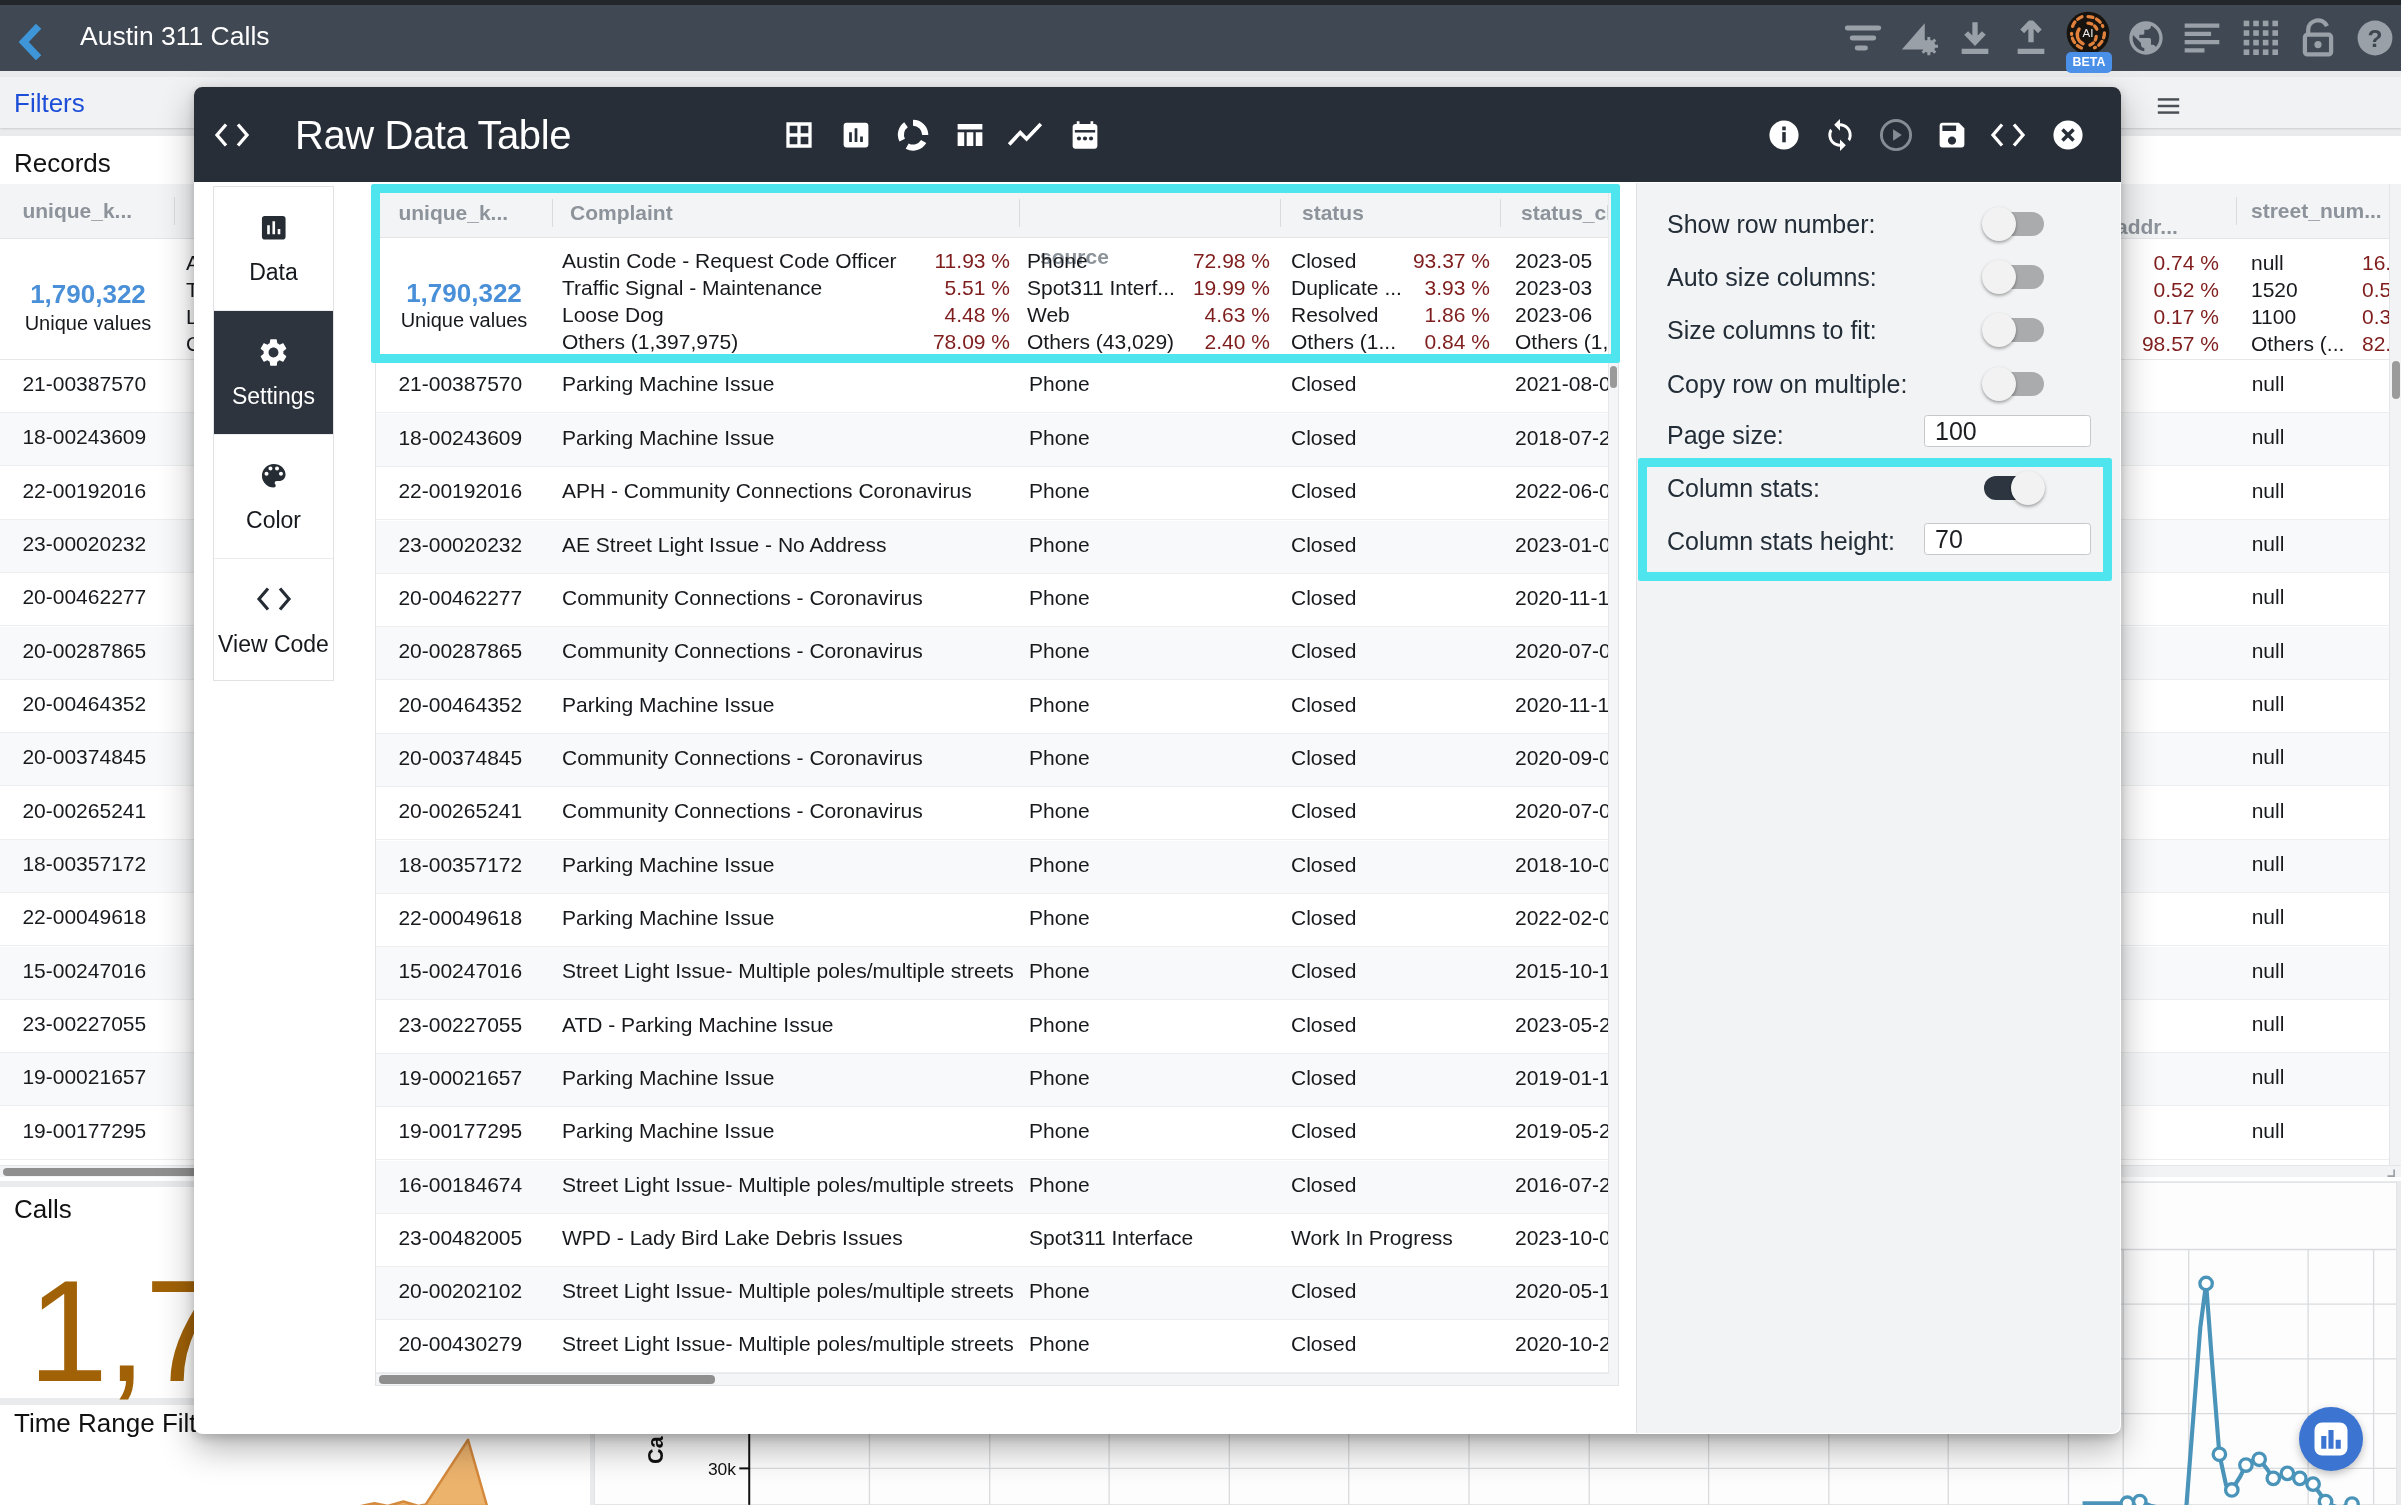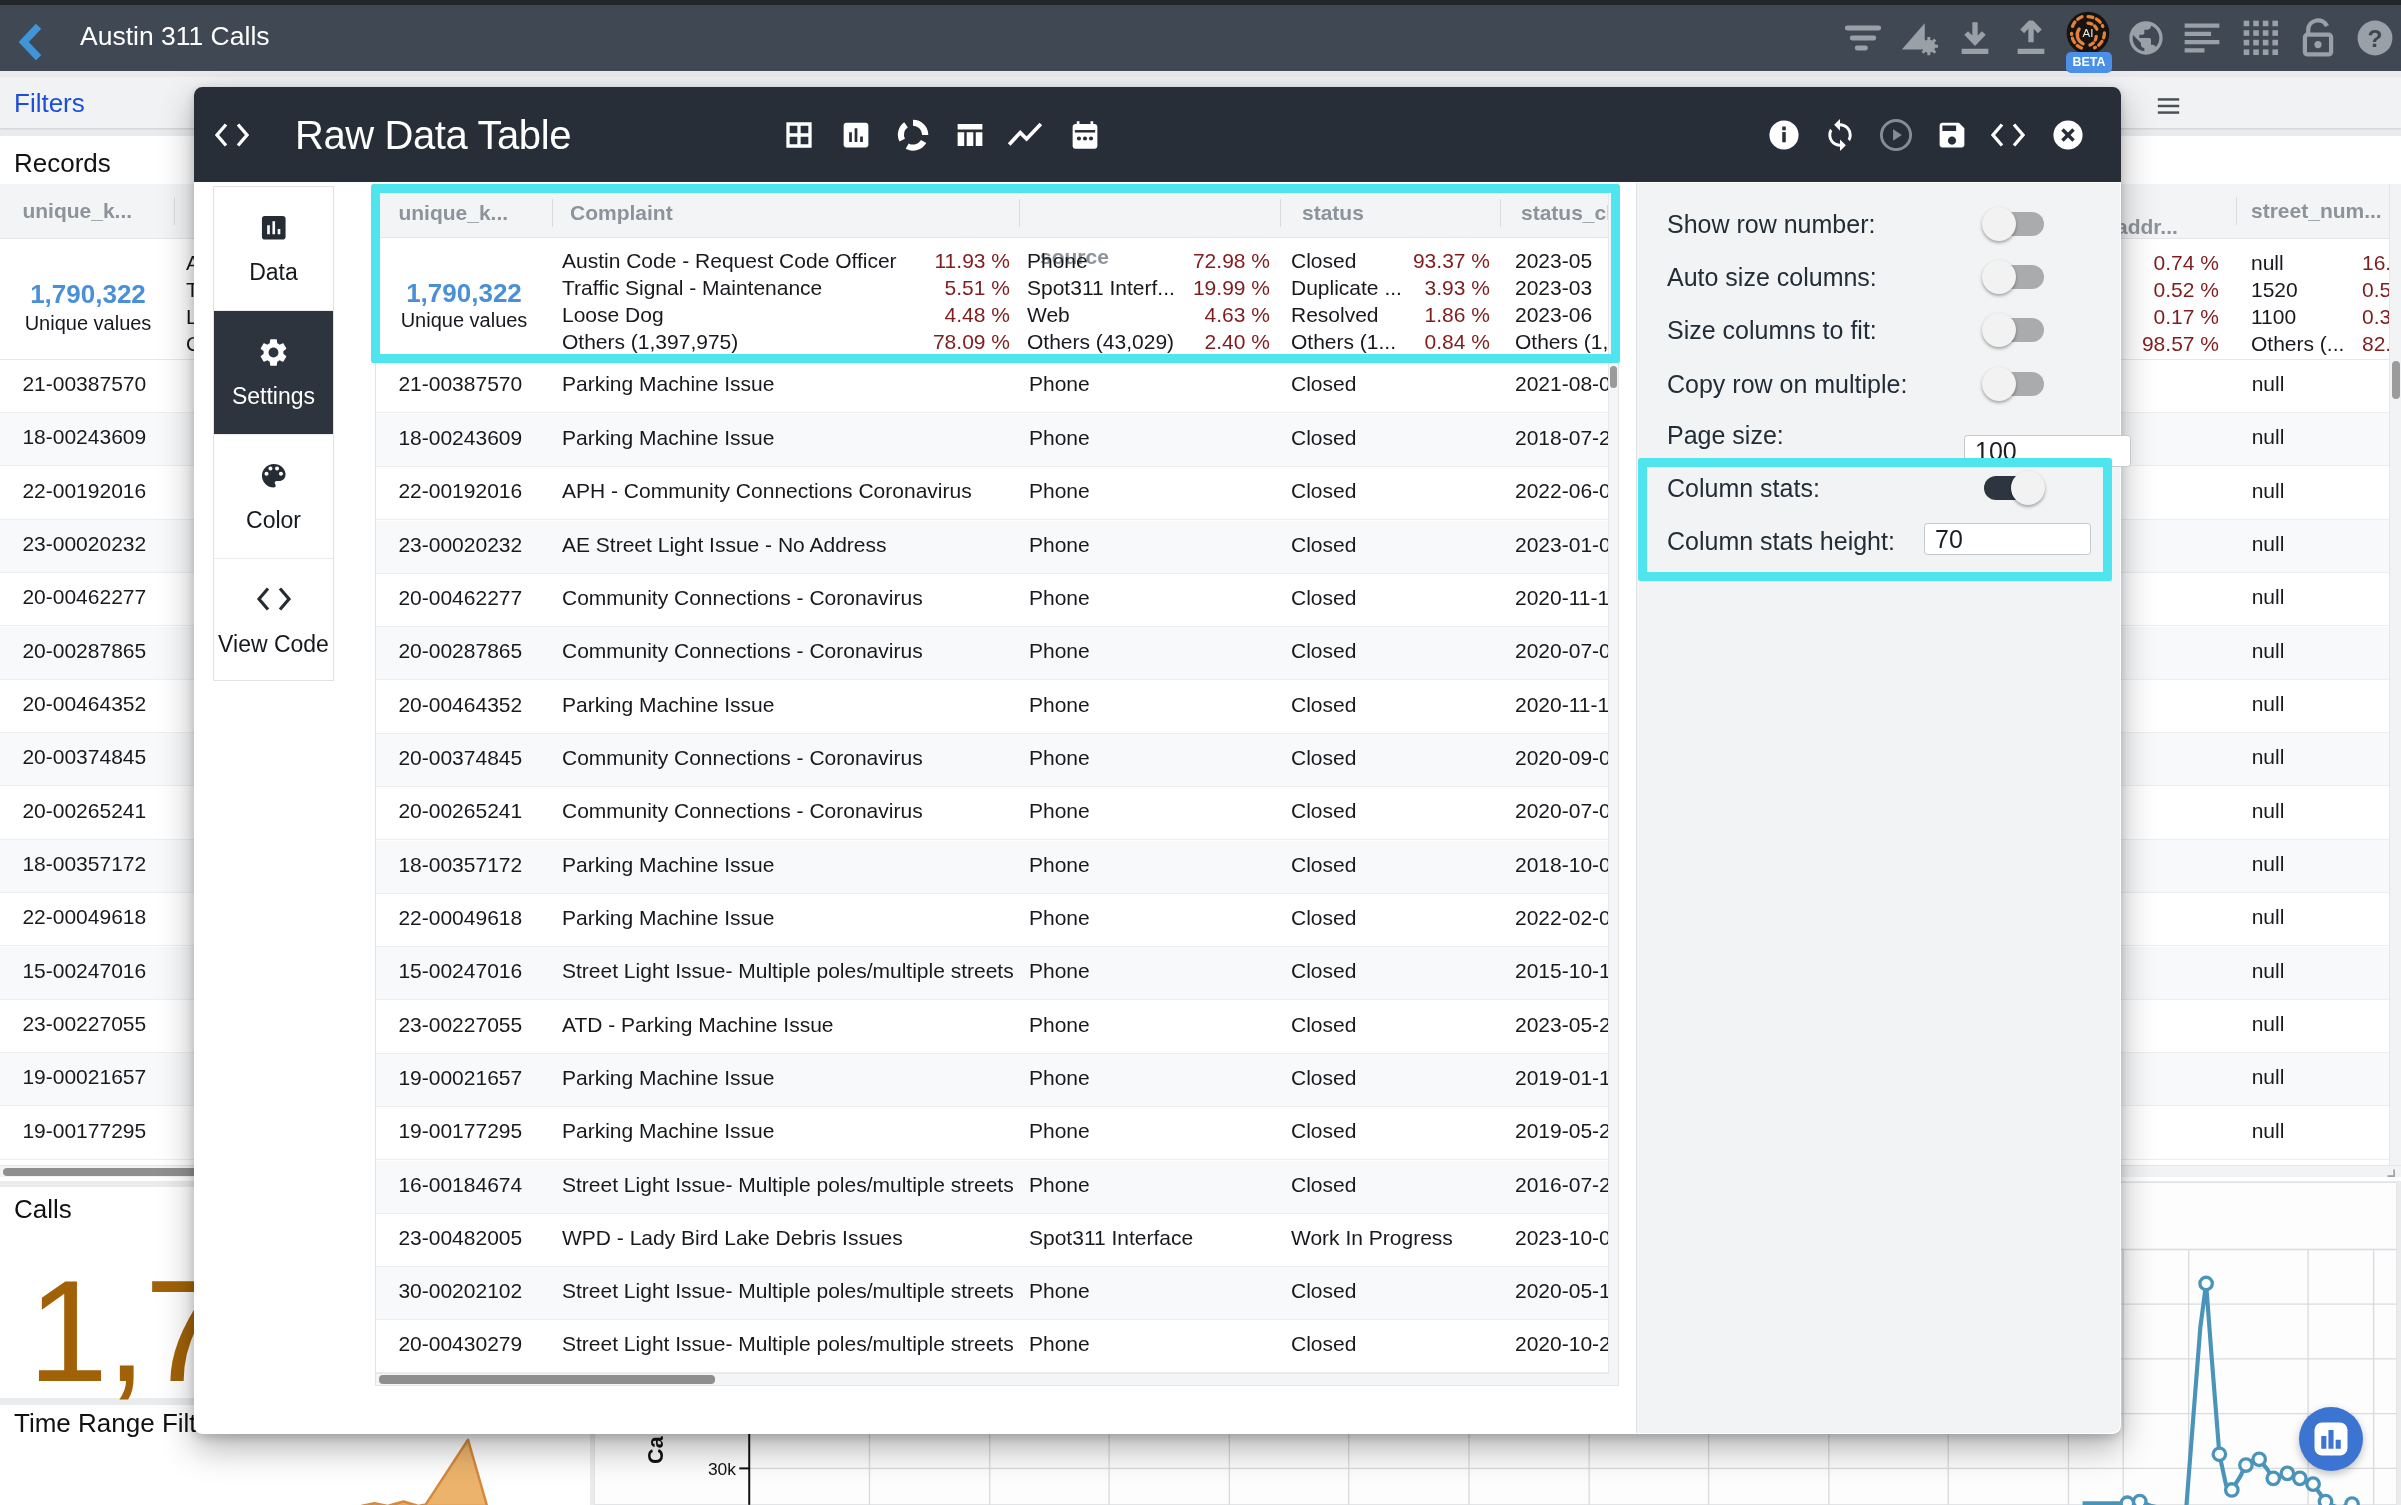--- a/index.html
+++ b/index.html
@@ -511,21 +511,21 @@
         <span class="c5">2016-07-21</span>
       </div>
     <div class="mrow" style="top:1026px;">
         <span class="c1">23-00482005</span>
         <span class="c2">WPD - Lady Bird Lake Debris Issues</span>
         <span class="c3">Spot311 Interface</span>
         <span class="c4">Work In Progress</span>
         <span class="c5">2023-10-09</span>
       </div>
     <div class="mrow alt" style="top:1079px;">
-        <span class="c1">30-00202102</span>
+        <span class="c1">20-00202102</span>
         <span class="c2">Street Light Issue- Multiple poles/multiple streets</span>
         <span class="c3">Phone</span>
         <span class="c4">Closed</span>
         <span class="c5">2020-05-14</span>
       </div>
     <div class="mrow" style="top:1132px;">
         <span class="c1">20-00430279</span>
         <span class="c2">Street Light Issue- Multiple poles/multiple streets</span>
         <span class="c3">Phone</span>
         <span class="c4">Closed</span>
@@ -565,21 +565,21 @@
     <div class="srow" style="top:184px;">
         <span class="lb">Copy row on multiple:</span>
         <div class="tgl">
           <div class="pill"></div>
           <div class="knob"></div>
         </div>
       </div>
     <div class="srow" style="top:235px;">
         <span class="lb">Page size:</span>
       </div>
-    <div class="sinput" style="top:252px;margin-left:40px;">100</div>
+    <div class="sinput" style="top:232px;">100</div>
     <div class="srow" style="top:288px;">
         <span class="lb">Column stats:</span>
         <div class="tgl on">
           <div class="pill"></div>
           <div class="knob"></div>
         </div>
       </div>
     <div class="srow" style="top:341px;">
         <span class="lb">Column stats height:</span>
       </div>

